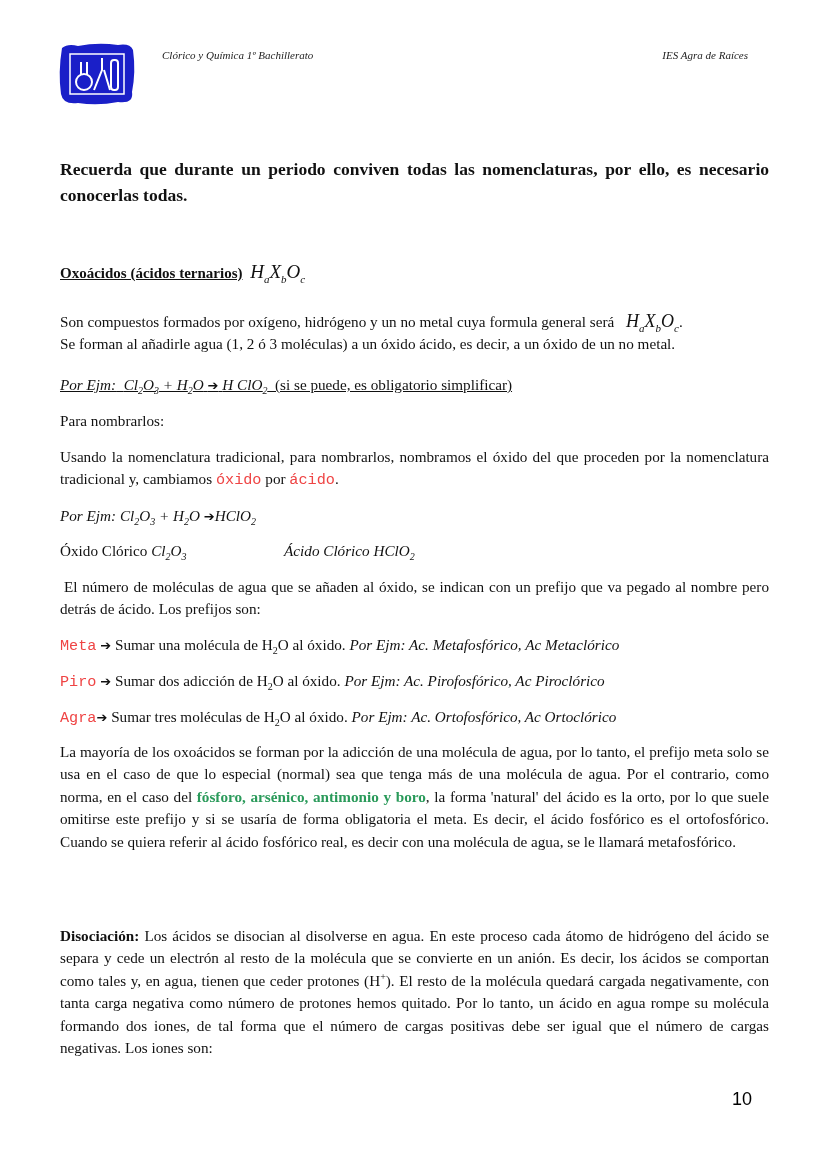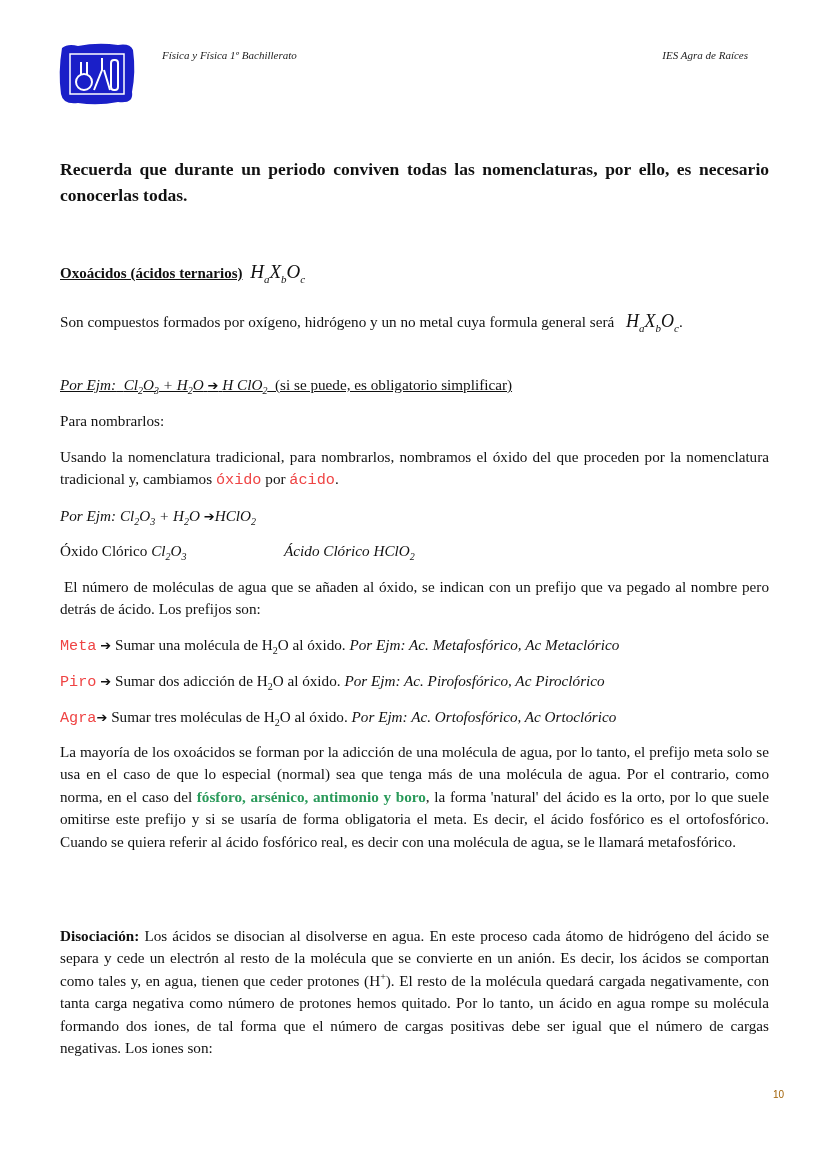--- a/index.html
+++ b/index.html
@@ -15,49 +15,50 @@
   .section-title { position: absolute; top: 261px; font-size: 15px; font-weight: bold; }
   .section-title .u { text-decoration: underline; }
   .formula { font-style: italic; font-size: 19px; font-weight: normal; text-decoration: none; margin-left: 4px; }
   .formula sub { font-size: 11px; }
   .abs { position: absolute; }
   .red { color: #ef4444; font-family: Liberation Mono, monospace; }
   .green { color: #2a9a5a; font-weight: bold; }
   .it { font-style: italic; }
   sub, sup { font-size: 10px; line-height: 0; }
   .arrow { font-family: "DejaVu Sans", sans-serif; font-size: 13px; }
-  .pagenum { position: absolute; right: 44px; top: 1089px; font-family: "Liberation Sans", sans-serif; font-size: 10px; color: #a16207; }
+  .pagenum { position: absolute; right: 76px; top: 1089px; font-family: "Liberation Sans", sans-serif; font-size: 18px; color: #000000; }
   .gap { display: inline-block; width: 90px; }
 </style>
 </head>
 <body>
 
 <svg class="logo" viewBox="0 0 78 64">
   <path d="M4 6 Q10 1 20 4 Q40 0 60 3 Q72 1 75 8 Q78 30 74 50 Q76 62 60 60 Q40 64 20 61 Q5 63 3 52 Q0 30 4 6 Z" fill="#1a1fc8"></path>
   <rect x="12" y="12" width="54" height="40" fill="#1a1fc8" stroke="#fff" stroke-width="1.5"></rect>
   <circle cx="26" cy="40" r="8" fill="none" stroke="#fff" stroke-width="2"></circle>
   <path d="M23 32 L23 20 M29 32 L29 20" stroke="#fff" stroke-width="2"></path>
   <path d="M36 48 L44 28 L44 16 M52 48 L46 28" stroke="#fff" stroke-width="2" fill="none"></path>
   <rect x="53" y="18" width="7" height="30" rx="3" fill="none" stroke="#fff" stroke-width="2"></rect>
 </svg>
-<div class="hdr hdr-left">Física y Física 1º Bachillerato</div>
+<div class="hdr hdr-left">Clórico y Química 1º Bachillerato</div>
 <div class="hdr hdr-right">IES Agra de Raíces</div>
 
 <div class="content">
 
   <div class="intro">Recuerda que durante un periodo conviven todas las nomenclaturas, por ello, es necesario conocerlas todas.</div>
 
   <div class="section-title">
     <span class="u">Oxoácidos (ácidos ternarios)</span>
     <span class="formula"><span>H</span><sub>a</sub><span>X</span><sub>b</sub><span>O</span><sub>c</sub></span>
   </div>
 
   <p class="p abs" style="top:310px; width:709px;">
     <span>Son compuestos formados por oxígeno, hidrógeno y un no metal cuya formula general será</span>
     <span class="formula" style="font-size:18px; margin-left:8px;"><span>H</span><sub>a</sub><span>X</span><sub>b</sub><span>O</span><sub>c</sub></span>.<br>
+    <span>Se forman al añadirle agua (1, 2 ó 3 moléculas) a un óxido ácido, es decir, a un óxido de un no metal.</span>
   </p>
 
   <p class="p abs" style="top:374px;text-decoration:underline;">
     <span class="it">Por Ejm:</span>&nbsp;
     <span class="it">Cl<sub>2</sub>O<sub>3</sub> + H<sub>2</sub>O</span>
     <span class="arrow">➔</span>
     <span class="it">H ClO<sub>2</sub></span>&nbsp;
     <span>(si se puede, es obligatorio simplificar)</span>
   </p>
 

